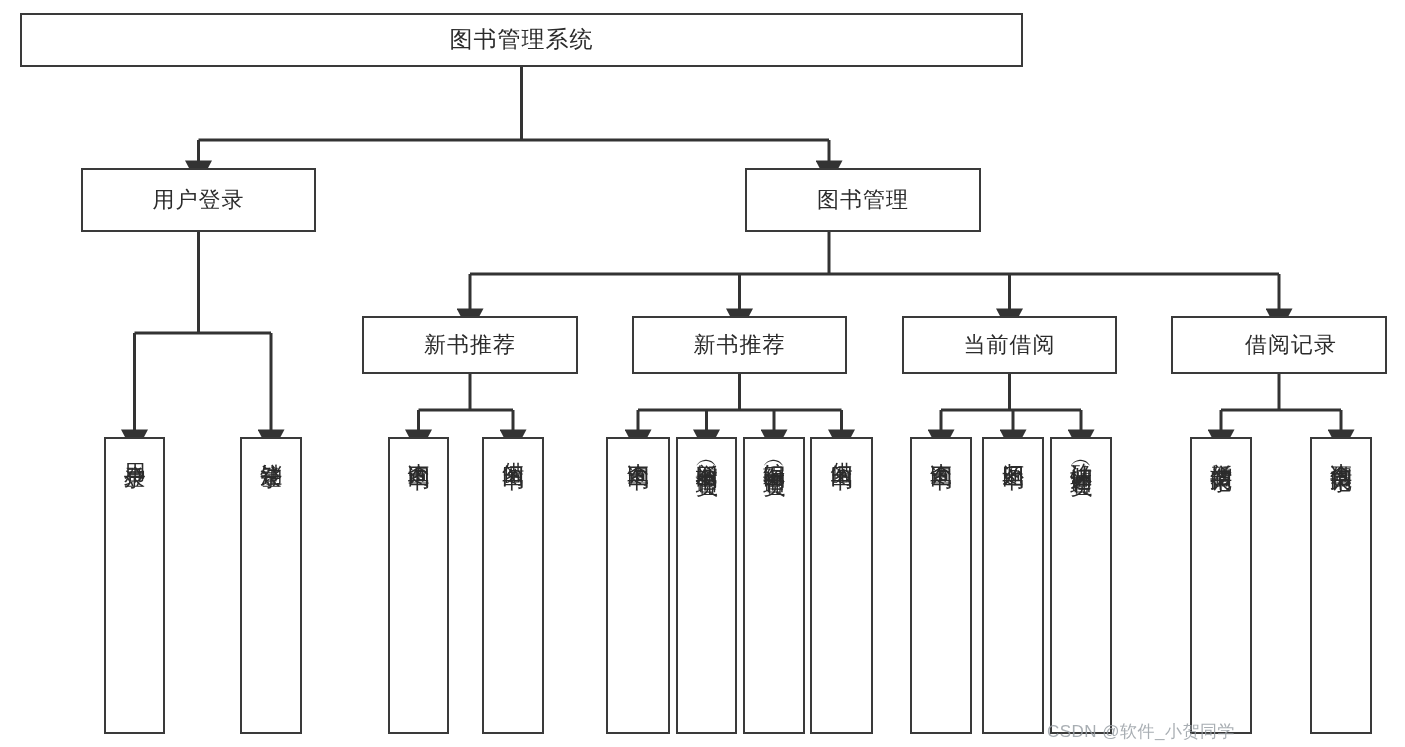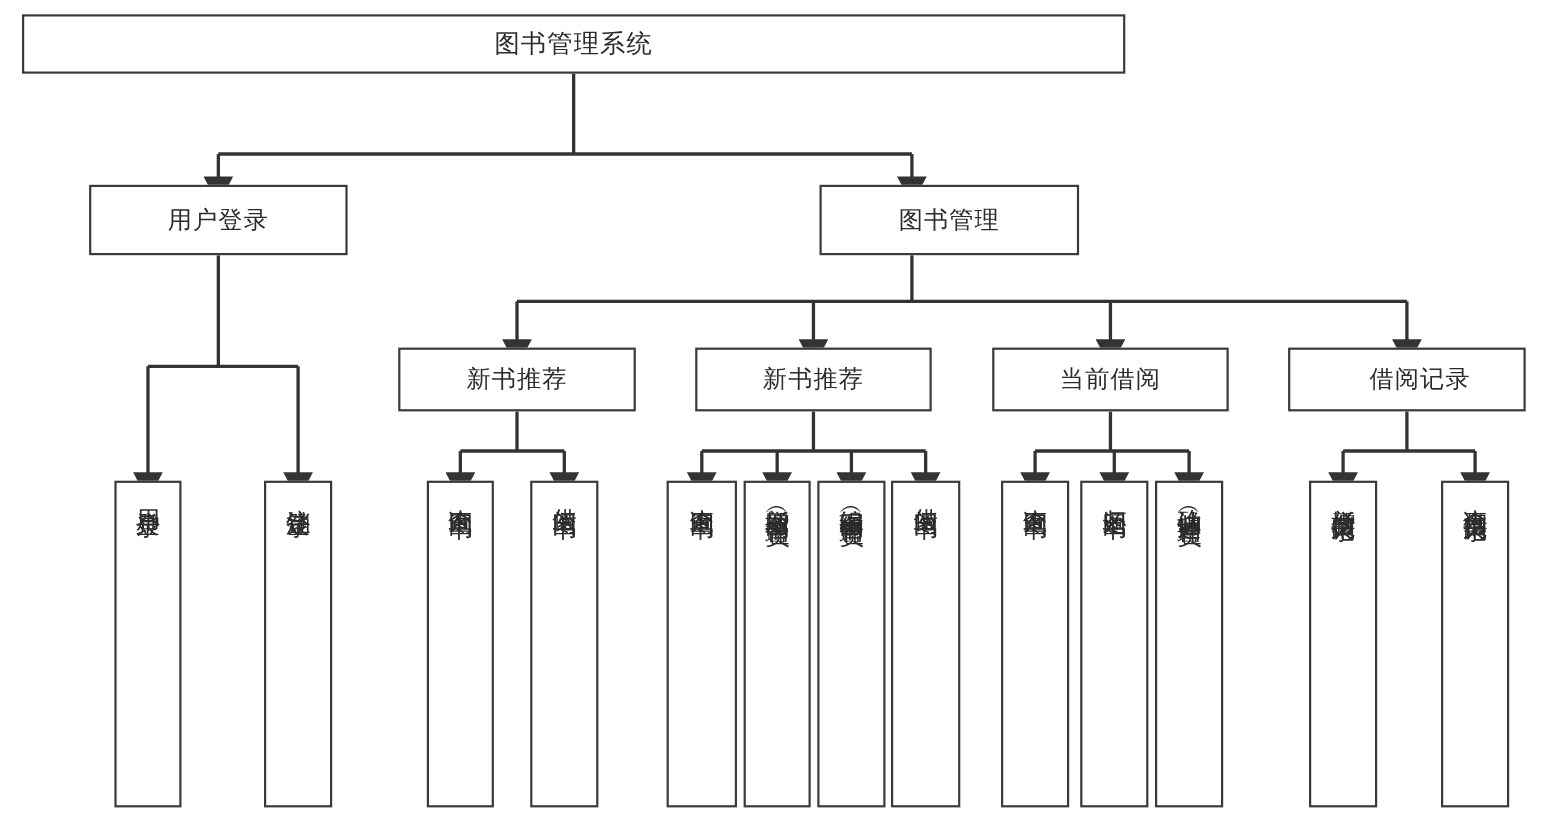--- a/index.html
+++ b/index.html
@@ -175,13 +175,14 @@
         <span class="node-label-v">确认归还（管理员）</span>
       </div>
       <div class="node-box leaf-box" style="left: 1190px; top: 437px; width: 62px; height: 297px;">
         <span class="node-label-v">新增借阅记录</span>
       </div>
       <div class="node-box leaf-box" style="left: 1310px; top: 437px; width: 62px; height: 297px;">
         <span class="node-label-v">查询借阅记录</span>
       </div>
     </div>
 
+  <div class="watermark">CSDN @软件_小贺同学</div>
 </div>
 
 </body></html>

